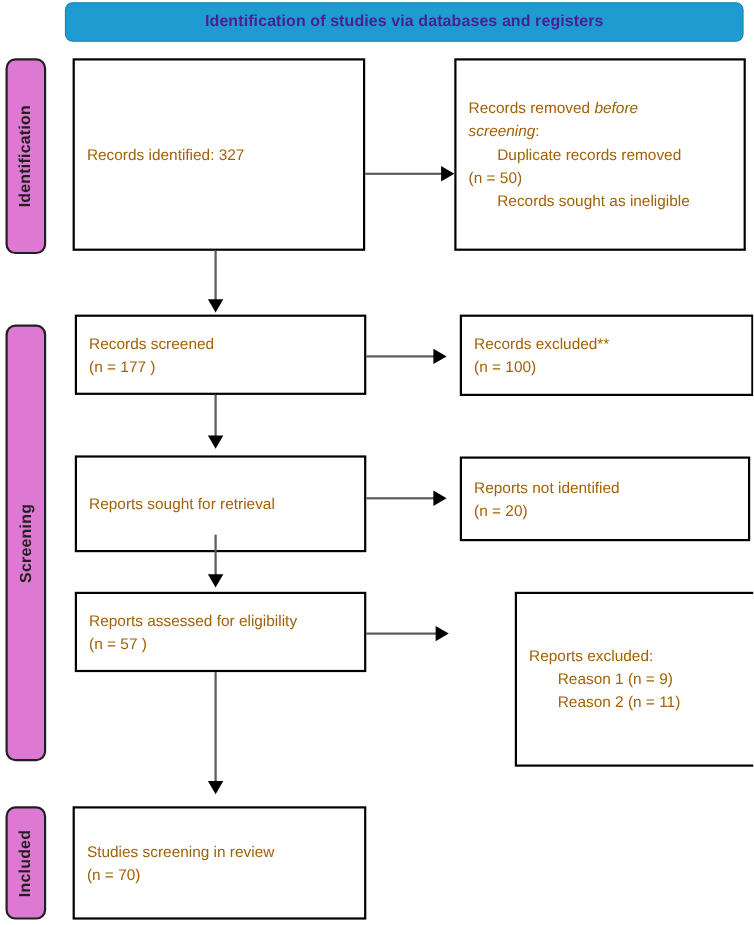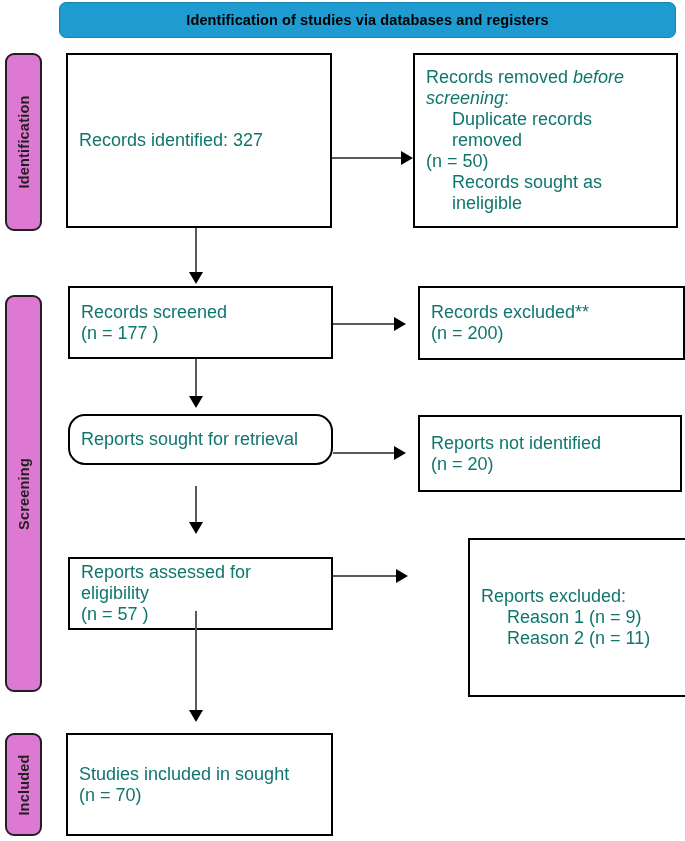--- a/index.html
+++ b/index.html
@@ -21,21 +21,21 @@
   
   .banner {
     position: absolute;
     background: #1E9CD2;
     border: 1px solid #1683B0;
     border-radius: 7px;
     box-sizing: border-box;
     display: flex;
     align-items: center;
     justify-content: center;
-    color: #000000;
+    color: #4c1d95;
     font-weight: bold;
     font-size: 14.5px;
     letter-spacing: 0.1px;
   }
 
   
   .stage-bar {
     position: absolute;
     background: #DD79D2;
     border: 2px solid #231f20;
@@ -59,23 +59,23 @@
     position: absolute;
     background: #ffffff;
     border: 2px solid #000000;
     box-sizing: border-box;
     display: flex;
     flex-direction: column;
     justify-content: center;
     padding: 0 11px;
   }
   .box .line {
-    font-size: 18px;
+    font-size: 14px;
     line-height: 21px;
-    color: #0f766e;
+    color: #a16207;
     white-space: pre-wrap;
   }
   .box .line.indent {
     padding-left: 26px;
   }
   .box .line .ital {
     font-style: italic;
   }
 
   
@@ -145,59 +145,59 @@
   <div class="v-line" style="left:195px; top:228px; height:52px;"></div>
   <div class="v-head" style="left:189px; top:272px;"></div>
 
   <div class="box" style="left:68px; top:286px; width:265px; height:73px;">
     <div class="line">Records screened</div>
     <div class="line">(n = 177 )</div>
   </div>
 
   <div class="box" style="left:418px; top:286px; width:267px; height:74px;">
     <div class="line">Records excluded**</div>
-    <div class="line">(n = 200)</div>
+    <div class="line">(n = 100)</div>
   </div>
 
   <div class="h-line" style="left:333px; top:323px; width:69px;"></div>
   <div class="h-head" style="left:394px; top:317px;"></div>
 
   <div class="v-line" style="left:195px; top:359px; height:43px;"></div>
   <div class="v-head" style="left:189px; top:396px;"></div>
 
-  <div class="box" style="left:68px; top:414px; width:265px; height:51px;border-radius:17px;">
+  <div class="box" style="left:68px; top:414px; width:265px; height:88px;">
     <div class="line">Reports sought for retrieval</div>
   </div>
 
   <div class="box" style="left:418px; top:415px; width:264px; height:77px;">
     <div class="line">Reports not identified</div>
     <div class="line">(n = 20)</div>
   </div>
 
   <div class="h-line" style="left:333px; top:452px; width:69px;"></div>
   <div class="h-head" style="left:394px; top:446px;"></div>
 
   <div class="v-line" style="left:195px; top:486px; height:43px;"></div>
   <div class="v-head" style="left:189px; top:522px;"></div>
 
-  <div class="box" style="left:68px; top:557px; width:265px; height:73px;">
+  <div class="box" style="left:68px; top:538px; width:265px; height:73px;">
     <div class="line">Reports assessed for eligibility</div>
     <div class="line">(n = 57 )</div>
   </div>
 
   <div class="box" style="left:420px; top:538px; width:265px; height:159px;margin-left:48px;">
     <div class="line">Reports excluded:</div>
     <div class="line indent">Reason 1 (n = 9)</div>
     <div class="line indent">Reason 2 (n = 11)</div>
   </div>
 
   <div class="h-line" style="left:333px; top:575px; width:71px;"></div>
   <div class="h-head" style="left:396px; top:569px;"></div>
 
   <div class="v-line" style="left:195px; top:611px; height:106px;"></div>
   <div class="v-head" style="left:189px; top:710px;"></div>
 
   <div class="box" style="left:66px; top:733px; width:267px; height:103px;">
-    <div class="line">Studies included in sought</div>
+    <div class="line">Studies screening in review</div>
     <div class="line">(n = 70)</div>
   </div>
 
 </div>
 
 </body></html>

